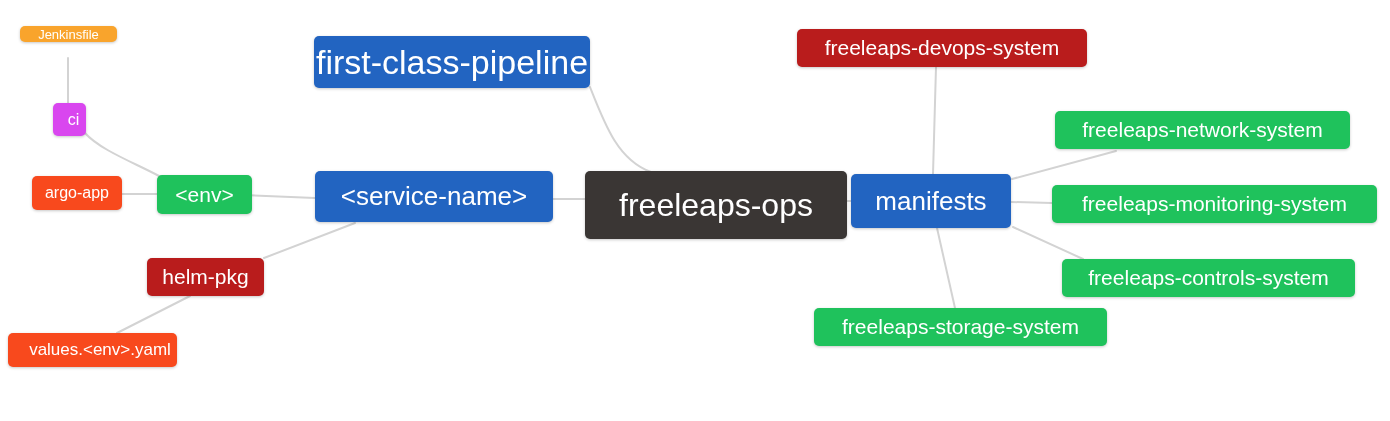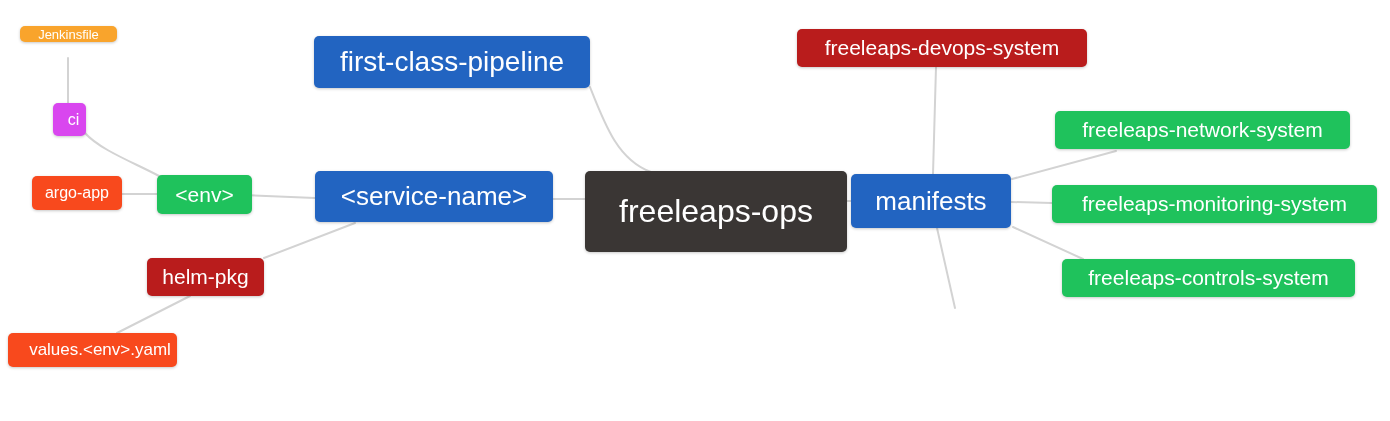--- a/index.html
+++ b/index.html
@@ -39,23 +39,23 @@
     cursor: pointer;
     box-sizing: border-box;
   }
   
   #n-jenkinsfile { left:20px;  top:26px;  width:97px;  height:16px; font-size:13px; }
   #n-ci          { left:53px;  top:103px; width:33px;  height:33px; font-size:16px; }
   #n-argo-app    { left:32px;  top:176px; width:90px;  height:34px; font-size:16px; }
   #n-env         { left:157px; top:175px; width:95px;  height:39px; font-size:21px; }
   #n-helm-pkg    { left:147px; top:258px; width:117px; height:38px; font-size:21px; }
   #n-values      { left:8px;   top:333px; width:169px; height:34px; font-size:17px; }
-  #n-pipeline    { left:314px; top:36px;  width:276px; height:52px; font-size:28px; }
+  #n-pipeline    { left:314px; top:36px;  width:276px; height:52px; font-size:34px; }
   #n-service     { left:315px; top:171px; width:238px; height:51px; font-size:26px; }
-  #n-ops         { left:585px; top:171px; width:262px; height:81px; font-size:32px; }
+  #n-ops         { left:585px; top:171px; width:262px; height:68px; font-size:32px; }
   #n-manifests   { left:851px; top:174px; width:160px; height:54px; font-size:26px; }
   #n-devops      { left:797px; top:29px;  width:290px; height:38px; font-size:21px; }
   #n-network     { left:1055px;top:111px; width:295px; height:38px; font-size:21px; }
   #n-monitoring  { left:1052px;top:185px; width:325px; height:38px; font-size:21px; }
   #n-controls    { left:1062px;top:259px; width:293px; height:38px; font-size:21px; }
   #n-storage     { left:814px; top:308px; width:293px; height:38px; font-size:21px; }
 </style>
 </head>
 <body>
 
@@ -85,14 +85,15 @@
   <div class="node" id="n-helm-pkg" style="background: #b91c1c;">helm-pkg</div>
   <div class="node" id="n-values" style="background: rgb(248, 73, 29); padding-left: 15px;">values.&lt;env&gt;.yaml</div>
   <div class="node" id="n-pipeline" style="background: rgb(34, 100, 193);">first-class-pipeline</div>
   <div class="node" id="n-service" style="background: rgb(34, 100, 193);">&lt;service-name&gt;</div>
   <div class="node" id="n-ops" style="background: rgb(58, 54, 52);">freeleaps-ops</div>
   <div class="node" id="n-manifests" style="background: rgb(34, 100, 193);">manifests</div>
   <div class="node" id="n-devops" style="background: #b91c1c;">freeleaps-devops-system</div>
   <div class="node" id="n-network" style="background: rgb(31, 194, 92);">freeleaps-network-system</div>
   <div class="node" id="n-monitoring" style="background: rgb(31, 194, 92);">freeleaps-monitoring-system</div>
   <div class="node" id="n-controls" style="background: rgb(31, 194, 92);">freeleaps-controls-system</div>
+  <div class="node" id="n-storage" style="background: rgb(31, 194, 92);">freeleaps-storage-system</div>
 
 </div>
 
 </body></html>

